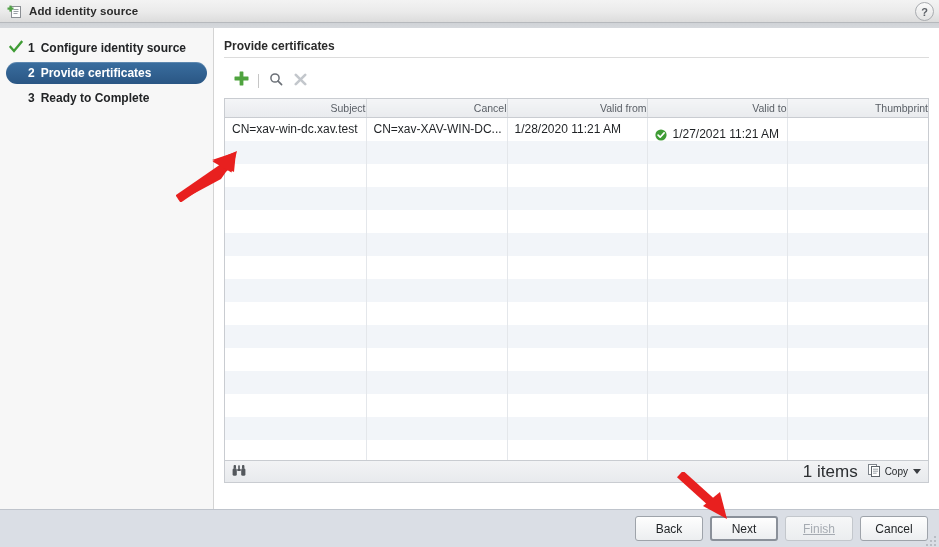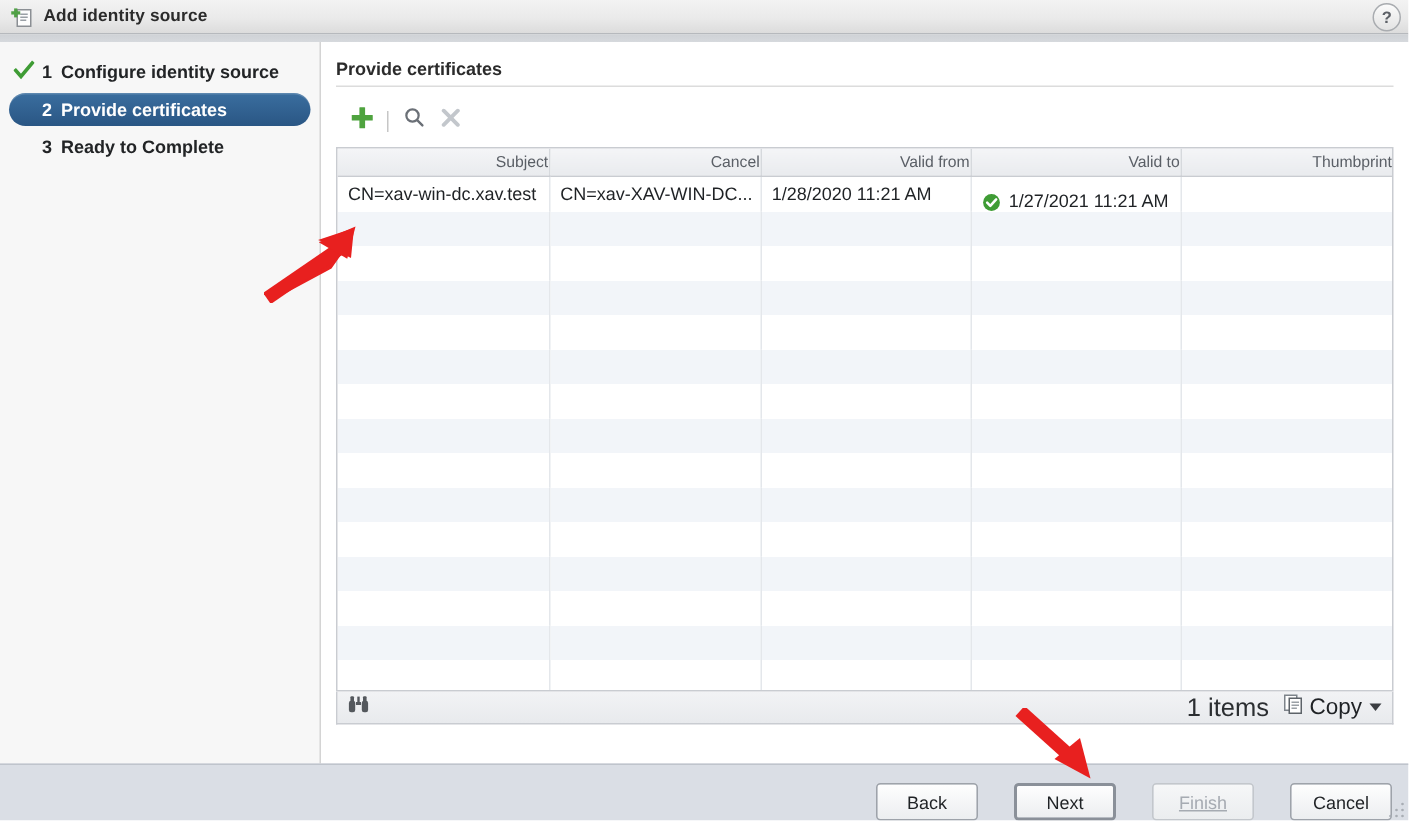--- a/index.html
+++ b/index.html
@@ -165,38 +165,38 @@
     width: 705px; height: 22px;
     border: 1px solid #c9ccd1; border-top: none;
     background: linear-gradient(to bottom,#f2f3f5,#e8eaed);
     display: flex; align-items: center;
     padding: 0 7px 0 7px;
   }
   #table-status .spacer { flex: 1; }
   #items-count { font-size: 17px; color: #2b2e31; margin-right: 9px; }
   #copy-link {
     display: inline-flex; align-items: center; gap: 3px;
-    font-size: 15px; color: #1f2225; cursor: pointer;
+    font-size: 10px; color: #1f2225; cursor: pointer;
   }
   .caret-down {
     width: 0; height: 0;
     border-left: 4px solid transparent;
     border-right: 4px solid transparent;
     border-top: 5px solid #3b3e42;
     margin-left: 2px;
   }
 
   
   #footer {
     position: absolute; left: 0; top: 509px;
     width: 939px; height: 38px;
     background: #dadee5;
     border-top: 1px solid #bfc4cc;
-    display: flex; align-items: flex-end; justify-content: flex-end;
-    padding-right: 11px; gap: 24px;
+    display: flex; align-items: center; justify-content: flex-end;
+    padding-right: 11px; gap: 7px;
   }
   .fbtn {
     min-width: 68px; height: 25px;
     padding: 0 14px;
     font-size: 12px; color: #1f2225;
     background: linear-gradient(to bottom,#fefefe,#eceef0);
     border: 1px solid #9ea3aa;
     border-radius: 3px;
     cursor: pointer;
     display: inline-flex; align-items: center; justify-content: center;

